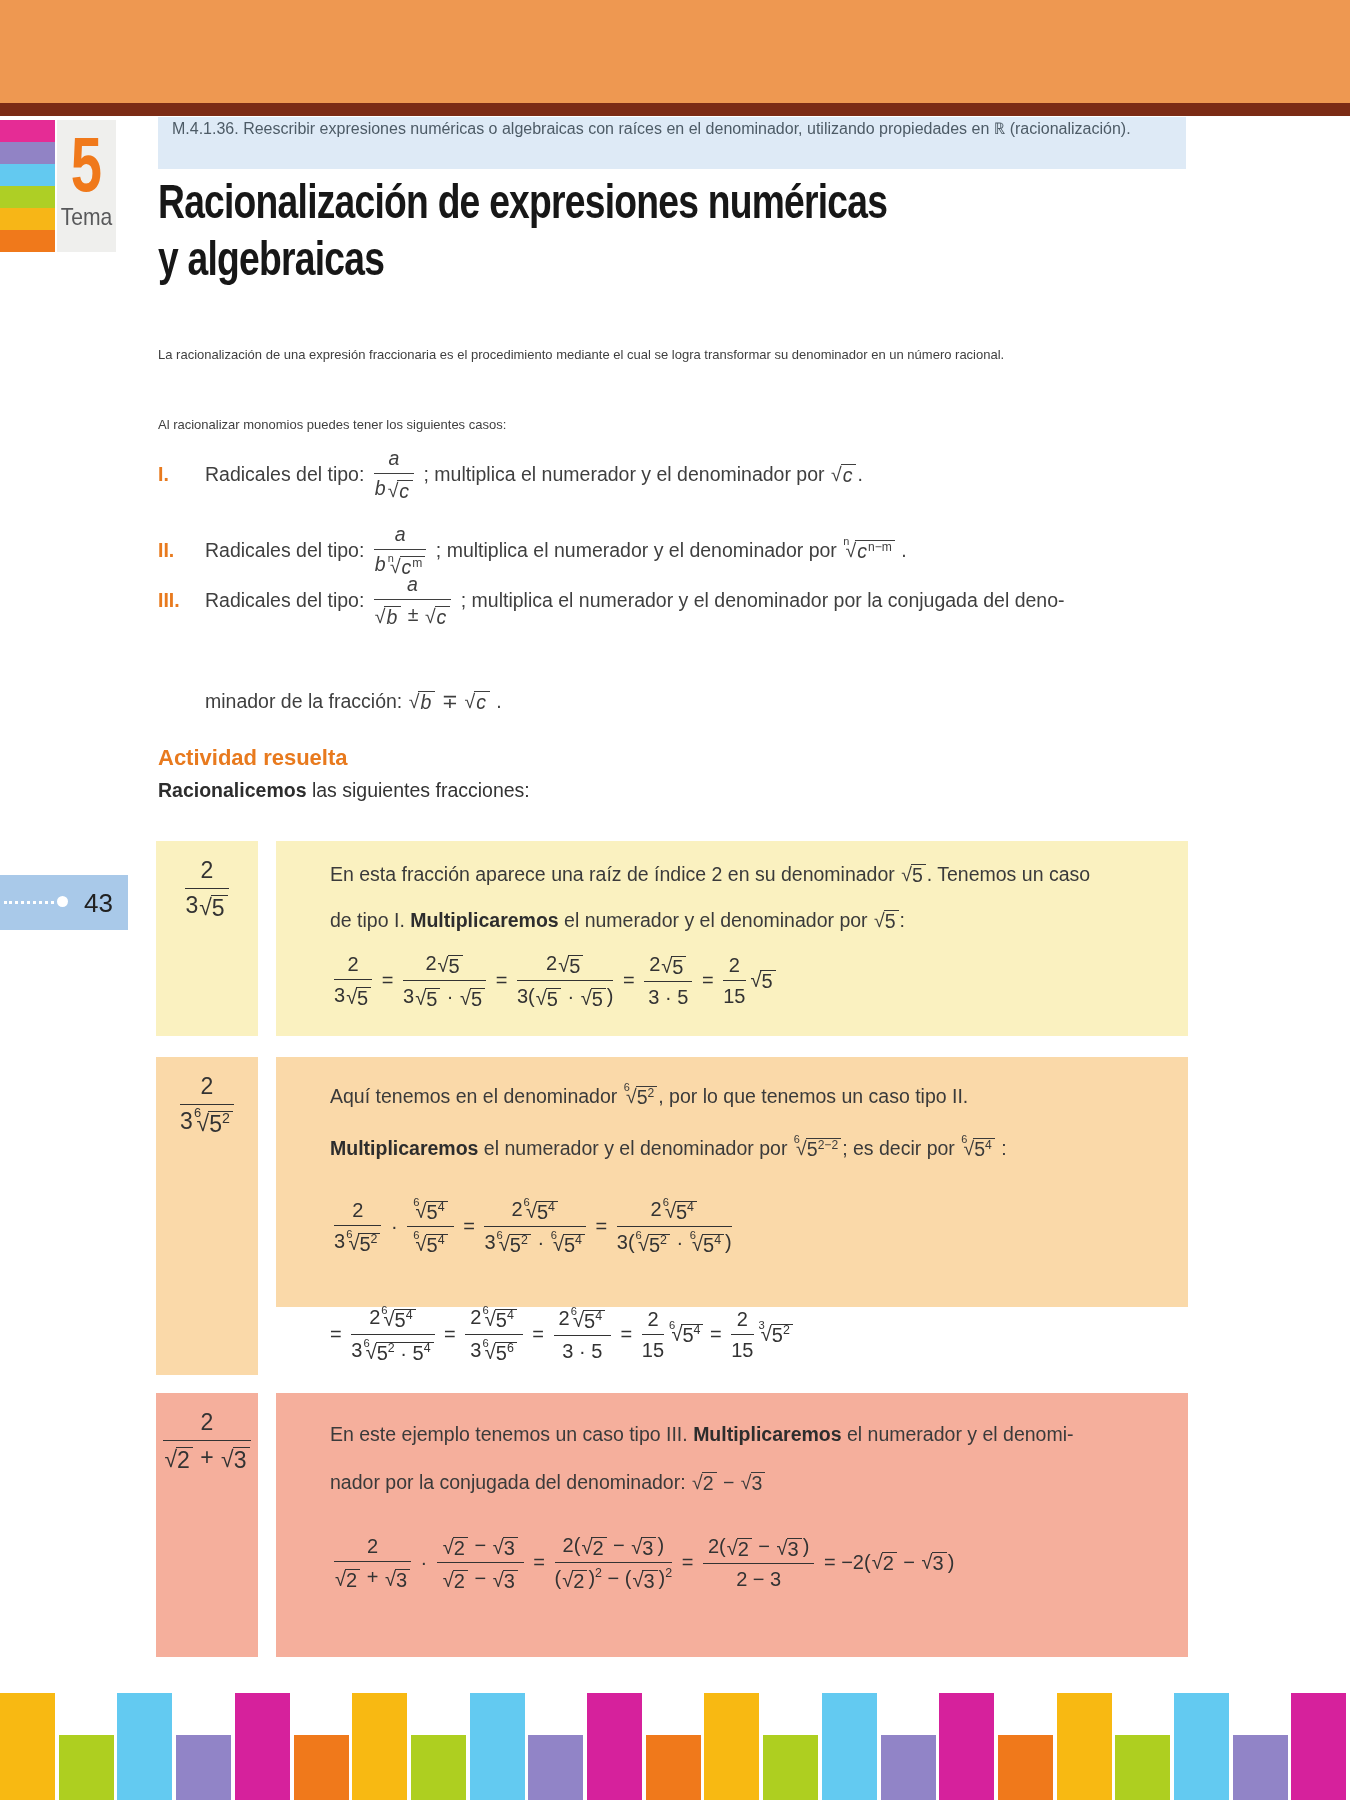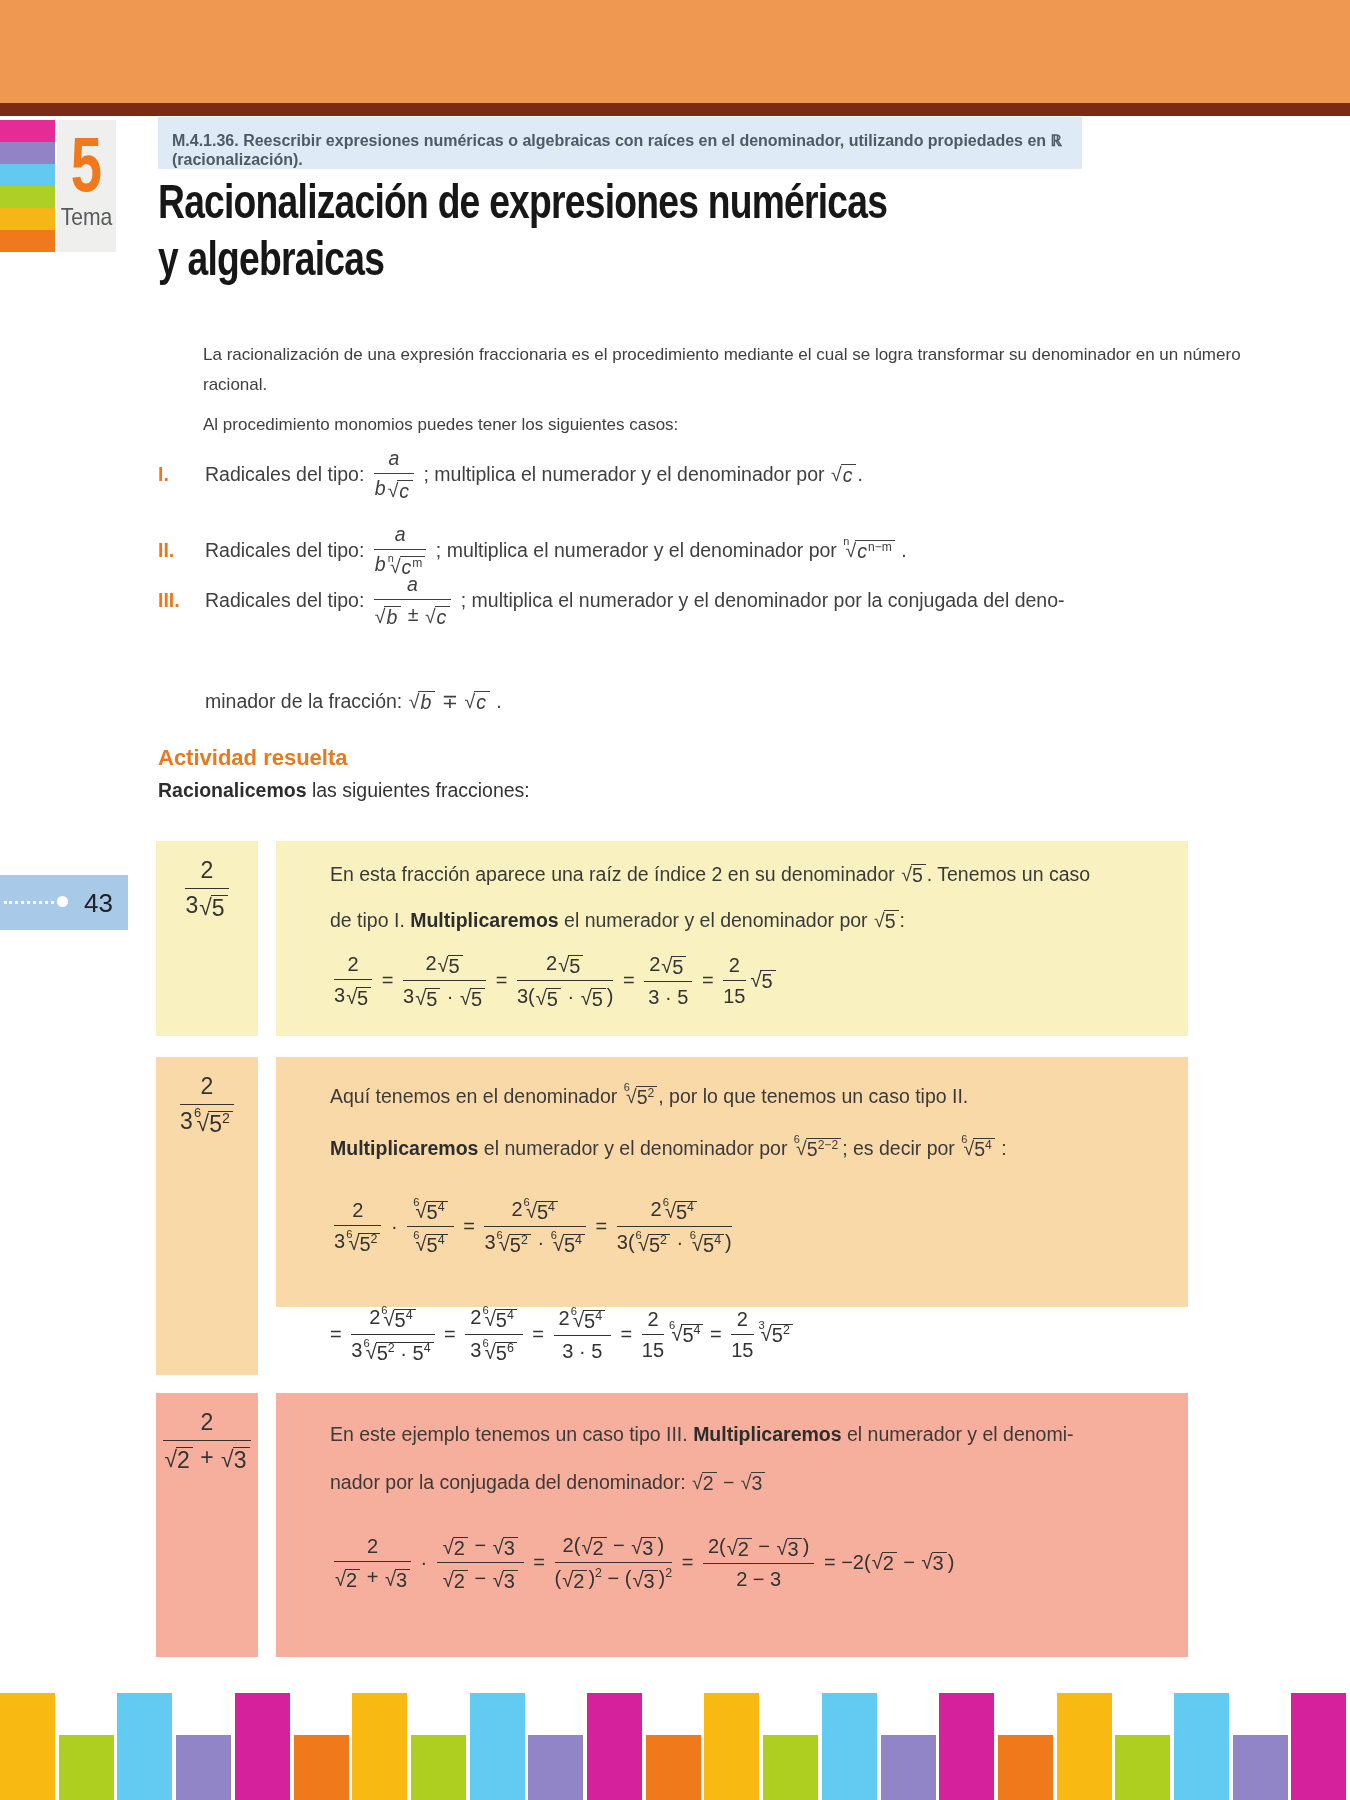--- a/index.html
+++ b/index.html
@@ -13,28 +13,28 @@
 
   
   .squares{left:0;top:120px;width:55px;}
   .sq{width:55px;height:22px;}
   .temabox{left:57px;top:120px;width:59px;height:132px;background:#efefed;text-align:center;}
   .tema-num{display:block;margin-top:4px;font-size:78px;line-height:80px;font-weight:bold;color:#f0791b;
             transform:scaleX(0.72);transform-origin:50% 0;}
   .tema-lbl{display:block;font-size:24px;line-height:26px;color:#58595b;transform:scaleX(0.88);transform-origin:50% 0;}
 
   
-  .stdbox{left:158px;top:117px;width:924px;height:52px;background:#deeaf6;display:flex;align-items:flex-end;font-weight:bold;}
+  .stdbox{left:158px;top:117px;width:1028px;height:52px;background:#deeaf6;display:flex;align-items:flex-start;}
   .stdbox span{padding-left:14px;font-size:16px;color:#4d5b66;}
 
   
   .title{left:158px;top:173px;width:1100px;color:#171717;font-weight:bold;font-size:49px;line-height:57px;}
   .cond{display:inline-block;transform:scaleX(0.76);transform-origin:0 50%;white-space:nowrap;letter-spacing:-1px;}
 
-  .para{left:158px;width:1040px;font-size:17px;line-height:30px;color:#3f3f3f;margin-left:45px;}
+  .para{left:158px;width:1040px;font-size:13px;line-height:30px;color:#3f3f3f;}
 
   
   .case{left:158px;display:flex;align-items:center;font-size:19.5px;color:#3f3f3f;}
   .case .numeral{flex:0 0 47px;font-weight:bold;color:#e87a1e;align-self:center;}
   .case .mline{display:flex;align-items:center;flex-wrap:nowrap;white-space:pre;}
   .case2line{left:205px;font-size:19.5px;display:flex;align-items:center;white-space:pre;}
 
   .acthead{left:158px;top:745px;font-size:22px;font-weight:bold;color:#e87a1e;}
   .lead{left:158px;top:779px;font-size:19.5px;display:flex;align-items:center;white-space:pre;color:#333;}
 
@@ -97,21 +97,21 @@
   <div class="abs stdbox">
     <span>M.4.1.36. Reescribir expresiones numéricas o algebraicas con raíces en el denominador, utilizando propiedades en ℝ (racionalización).</span>
   </div>
 
   <div class="abs title">
     <span class="cond">Racionalización de expresiones numéricas</span><br>
     <span class="cond">y algebraicas</span>
   </div>
 
   <div class="abs para" style="top:340px;">La racionalización de una expresión fraccionaria es el procedimiento mediante el cual se logra transformar su denominador en un número racional.</div>
-  <div class="abs para" style="top:410px;">Al procedimiento monomios puedes tener los siguientes casos:</div>
+  <div class="abs para" style="top:410px;">Al racionalizar monomios puedes tener los siguientes casos:</div>
 
   <div class="abs case" style="top:447px;">
     <span class="numeral">I.</span>
     <span class="mline">Radicales del tipo: <span class="frac"><span class="fn"><span class="mv">a</span></span><span class="fd"><span class="mv">b</span><span class="rad"><span class="rsig">√</span><span class="rbody"><span class="mv">c</span></span></span></span></span> ; multiplica el numerador y el denominador por <span class="rad"><span class="rsig">√</span><span class="rbody"><span class="mv">c</span></span></span>.</span>
   </div>
 
   <div class="abs case" style="top:523px;">
     <span class="numeral">II.</span>
     <span class="mline">Radicales del tipo: <span class="frac"><span class="fn"><span class="mv">a</span></span><span class="fd"><span class="mv">b</span><span class="rad"><span class="ridx">n</span><span class="rsig">√</span><span class="rbody"><span class="mv">c</span><sup>m</sup></span></span></span></span> ; multiplica el numerador y el denominador por <span class="rad"><span class="ridx">n</span><span class="rsig">√</span><span class="rbody"><span class="mv">c</span><sup>n−m</sup></span></span> .</span>
   </div>

